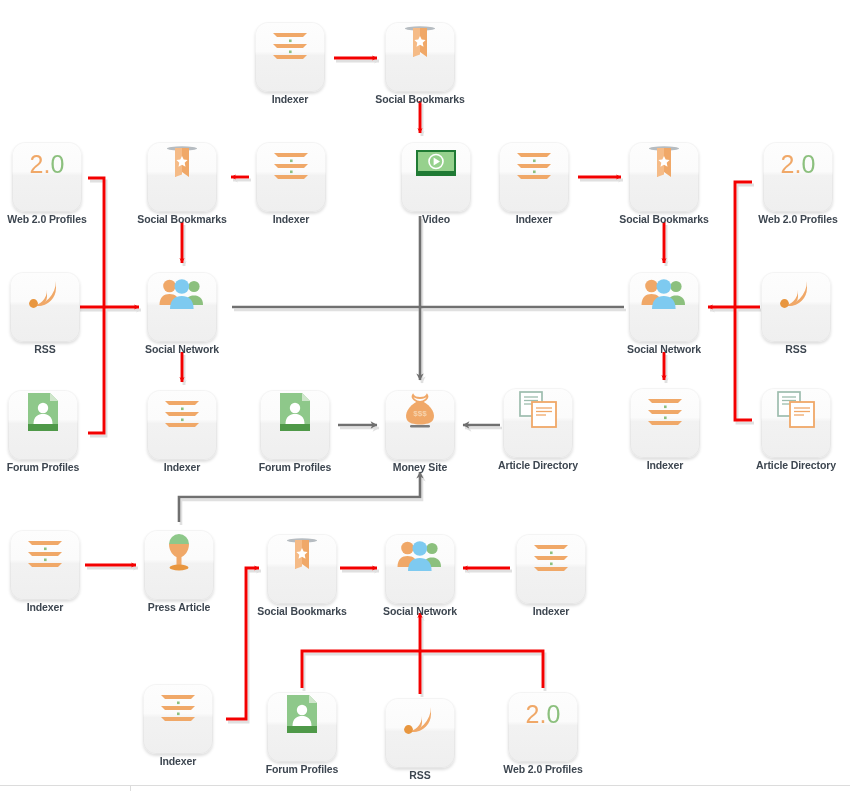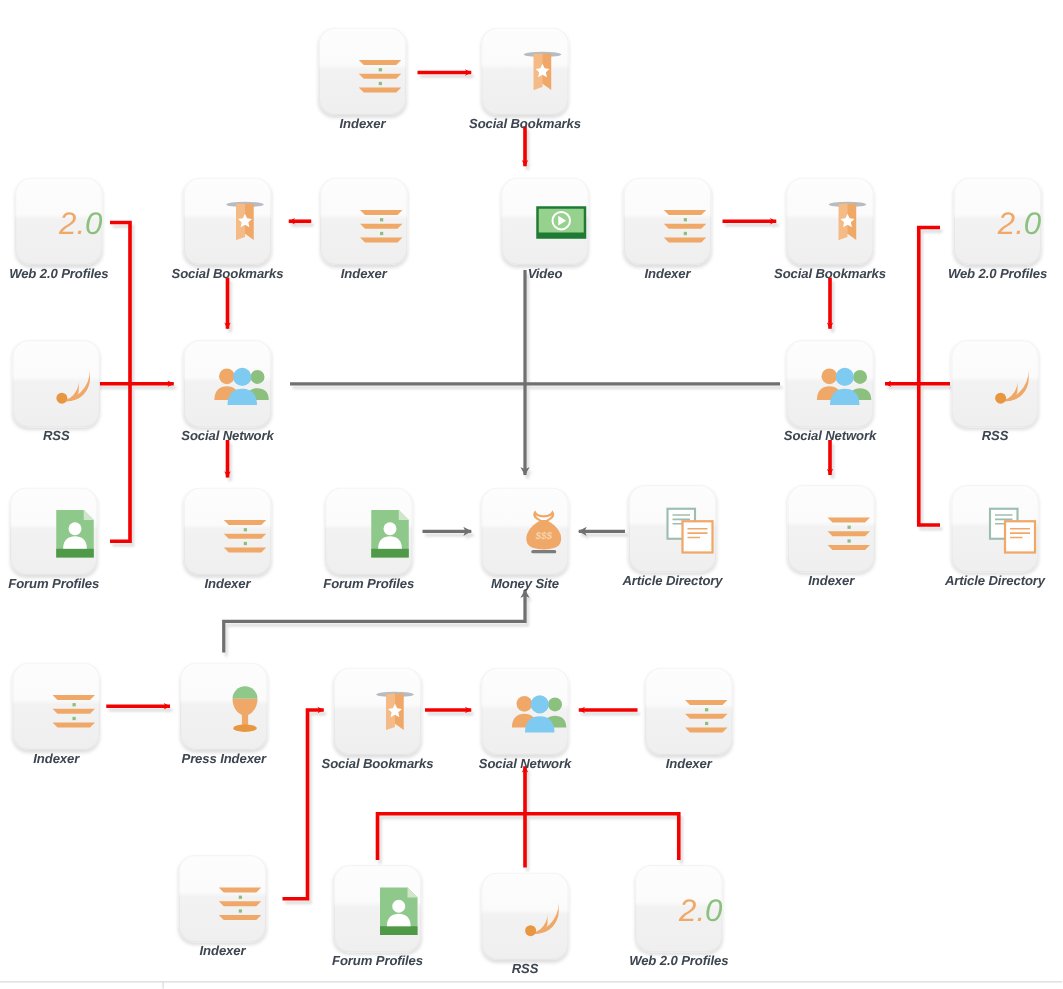--- a/index.html
+++ b/index.html
@@ -3,39 +3,39 @@
 <meta charset="utf-8">
 <style>
   html,body{margin:0;padding:0;}
   body{
     width:850px;height:791px;
     background:#ffffff;
     font-family:"Liberation Sans", sans-serif;
     overflow:hidden;
     position:relative;
   }
-  #stage{position:absolute;left:0;top:0;width:850px;height:791px;font-style:italic;}
+  #stage{position:absolute;left:0;top:0;width:850px;height:791px;}
 
   
   #wires{position:absolute;left:0;top:0;width:850px;height:791px;z-index:1;}
 
   
   .node{
     position:absolute;
     width:70px;height:70px;
     z-index:3;
     border-radius:13px;
     background:linear-gradient(180deg,#fdfdfd 0%,#fbfbfb 42%,#f2f2f2 48%,#efefef 100%);
     box-shadow:0 2px 3px rgba(0,0,0,.13), 0 0 0 1px rgba(0,0,0,.035) inset;
     display:flex;flex-direction:column;align-items:center;justify-content:flex-start;
   }
   .node .glyph{
     height:44px;width:100%;
-    display:flex;align-items:center;justify-content:flex-end;
-    margin-top:15px;
+    display:flex;align-items:center;justify-content:center;
+    margin-top:0;
   }
   .node .cap{
     position:absolute;
     left:-22px;right:-22px;
     top:72px;
     text-align:center;
     font-size:10.5px;
     line-height:11px;
     color:#3d4650;
     font-weight:bold;
@@ -373,21 +373,21 @@
         <div class="cap">Indexer</div>
       </div>
       <div class="node" style="left: 144px; top: 530px;">
         <div class="glyph">
           <svg class="ico" width="36" height="42" viewBox="0 0 36 42">
         <path d="M8,13 A10,10 0 0,1 28,13 Z" fill="#8ec88a"></path>
         <path d="M8,13 L28,13 C28,21 23,25 20.5,26 L20.5,34 L15.5,34 L15.5,26 C13,25 8,21 8,13 Z" fill="#f0a868"></path>
         <ellipse cx="18" cy="36.5" rx="9.5" ry="3" fill="#e8963f"></ellipse>
       </svg>
         </div>
-        <div class="cap">Press Indexer</div>
+        <div class="cap">Press Article</div>
       </div>
       <div class="node wide" style="left: 267px; top: 534px;">
         <div class="glyph">
           <svg class="ico" width="42" height="42" viewBox="0 0 42 42">
         <ellipse cx="21" cy="5.5" rx="15" ry="2.2" fill="#b6bcc1"></ellipse>
         <path d="M14,5 L28,5 L28,34 L21,29 L14,34 Z" fill="#f0a868"></path>
         <path d="M14,5 L21,5 L21,31.5 L14,34 Z" fill="#f5bb87"></path>
         <path d="M21,13 l1.7,3.6 3.9,.5 -2.9,2.7 .8,3.9 -3.5,-1.9 -3.5,1.9 .8,-3.9 -2.9,-2.7 3.9,-.5 Z" fill="#fff"></path>
       </svg>
         </div>

